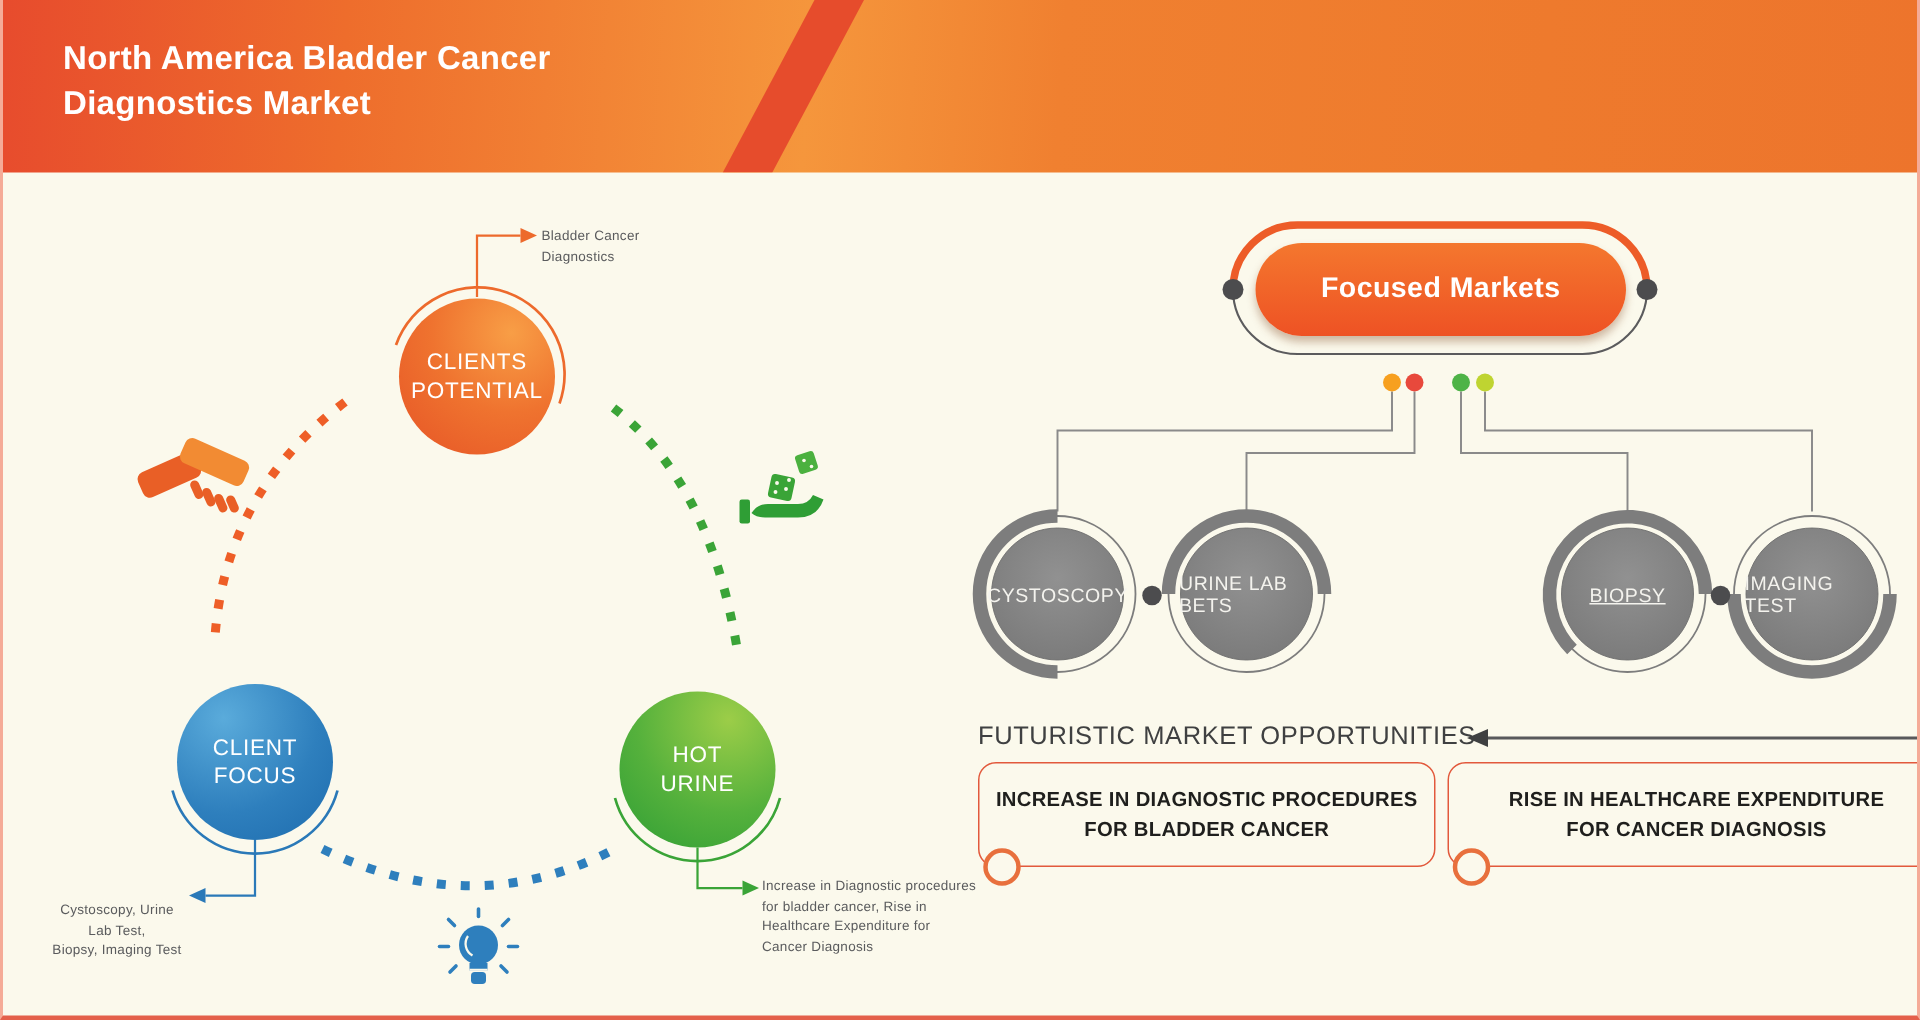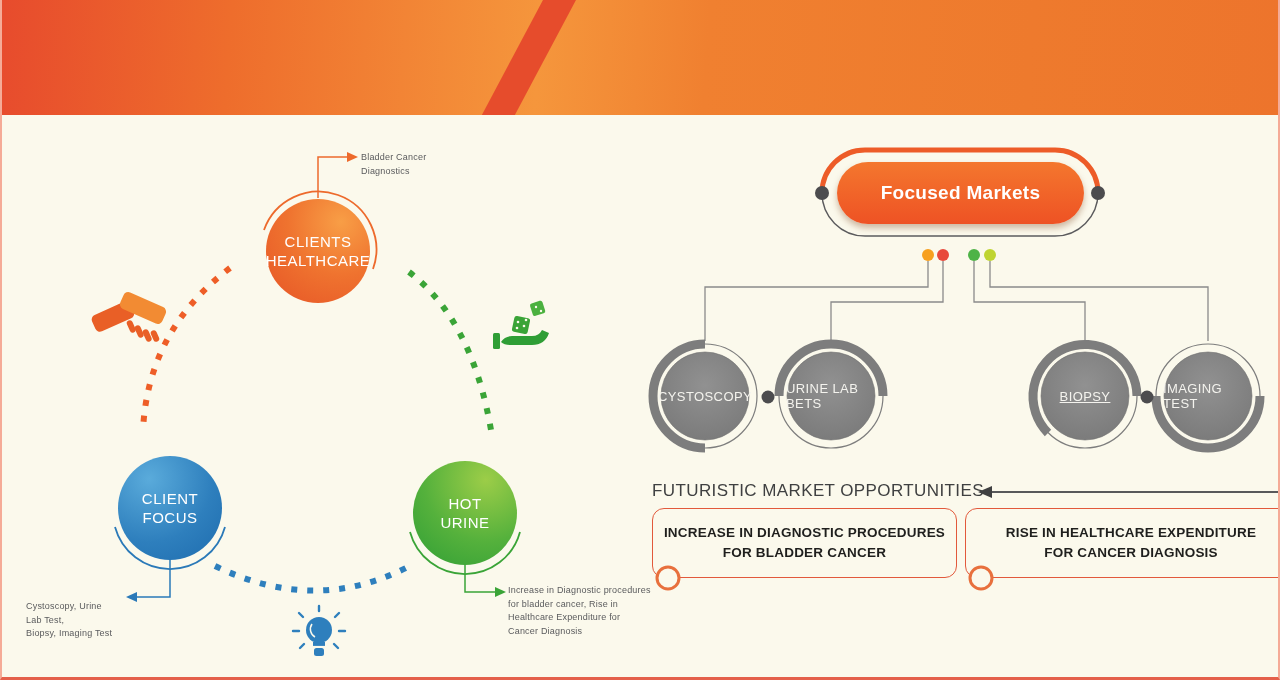--- a/index.html
+++ b/index.html
@@ -23,21 +23,21 @@
   .bubble{position:absolute;width:104px;height:104px;border-radius:50%;display:flex;align-items:center;
           justify-content:center;text-align:center;color:#fff;font-size:15px;line-height:1.3;
           letter-spacing:.5px;white-space:pre-line;z-index:2;}
   .bubble.orange{left:264px;top:199px;background:radial-gradient(circle at 72% 22%,#f89e46 0%,#ef732f 48%,#e65426 100%);}
   .bubble.blue{left:116px;top:456px;background:radial-gradient(circle at 30% 22%,#5aabdb 0%,#2e7fbd 58%,#1e6cae 100%);}
   .bubble.green{left:411px;top:461px;background:radial-gradient(circle at 70% 18%,#9ccd48 0%,#55b13c 55%,#2f9e35 100%);}
   
   .note{position:absolute;color:#5a5b5d;font-size:9px;line-height:1.5;letter-spacing:.2px;
         white-space:pre-line;z-index:2;}
   .note-top{left:359px;top:151px;}
-  .note-bl{left:24px;top:600px;width:104px;text-align:left;}
+  .note-bl{left:24px;top:600px;width:104px;text-align:center;}
   .note-br{left:506px;top:584px;}
   
   .capsule{position:absolute;left:835px;top:162px;width:247px;height:62px;border-radius:31px;
            background:linear-gradient(180deg,#f4772e 0%,#ee5224 100%);
            box-shadow:0 4px 6px rgba(120,60,20,.35);display:flex;align-items:center;justify-content:center;
            color:#fff;font-size:19px;font-weight:bold;letter-spacing:.3px;z-index:2;}
   
   .node-label{position:absolute;width:90px;height:40px;display:flex;align-items:center;justify-content:center;
               text-align:left;color:#f4f3ee;font-size:13px;letter-spacing:.4px;z-index:4;}
   
@@ -50,20 +50,22 @@
   .opp-box.b1{left:650px;width:305px;}
   .opp-box.b2{left:963px;width:332px;}
 </style>
 </head>
 <body>
 
 <div class="page">
 
   <header class="header">
     <div class="diag"></div>
+    <h1 class="title" style="white-space: pre-line;">North America Bladder Cancer
+Diagnostics Market</h1>
   </header>
 
   <main>
 
     <svg class="overlay" width="1280" height="680" viewBox="0 0 1280 680">
       <defs>
         <radialGradient id="gGray" cx="0.5" cy="0.38" r="0.75">
           <stop offset="0" stop-color="#919191"></stop>
             <stop offset="1" stop-color="#777777"></stop>
         </radialGradient>
@@ -168,21 +170,21 @@
 
       <line x1="990" y1="492" x2="1280" y2="492" stroke="#58595b" stroke-width="2"></line>
       <path d="M 976 492 L 990 486 L 990 498 Z" fill="#3f4041"></path>
 
       <circle cx="666" cy="578" r="11" fill="#fbf9ec" stroke="#e8703d" stroke-width="3"></circle>
       <circle cx="979" cy="578" r="11" fill="#fbf9ec" stroke="#e8703d" stroke-width="3"></circle>
     </svg>
 
     <div class="bubble orange">
       <span style="white-space: pre-line;">CLIENTS
-HEALTHCARE</span>
+POTENTIAL</span>
     </div>
     <div class="bubble blue">
       <span style="white-space: pre-line;">CLIENT
 FOCUS</span>
     </div>
     <div class="bubble green">
       <span style="white-space: pre-line;">HOT
 URINE</span>
     </div>
 

